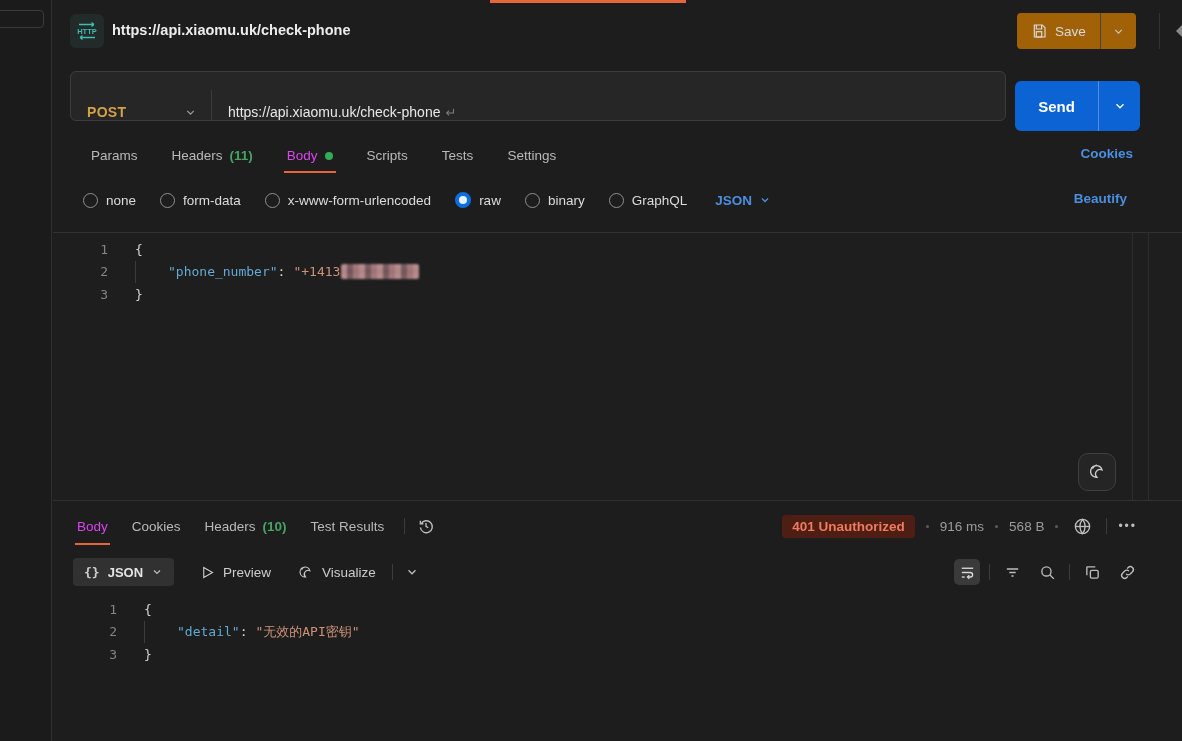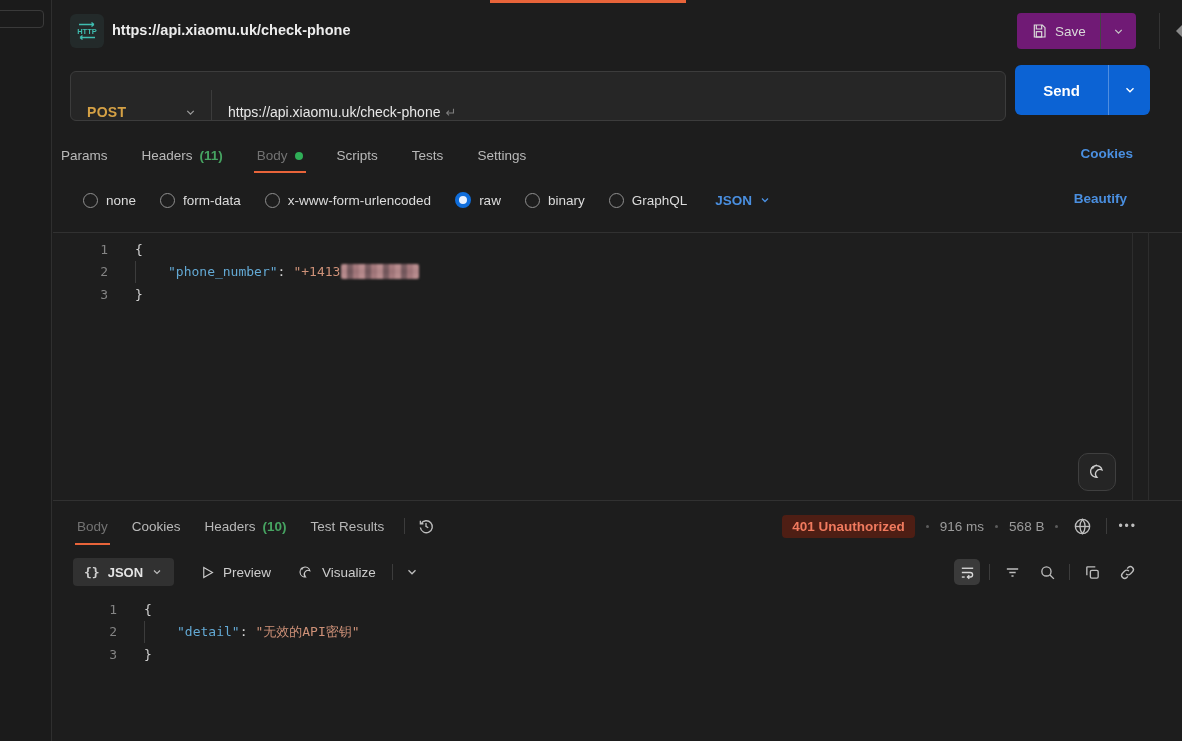--- a/index.html
+++ b/index.html
@@ -29,21 +29,21 @@
   
   .header { position:absolute; left:53px; top:0; width:1129px; height:62px; }
   .http-icon {
     position:absolute; left:17px; top:14px; width:34px; height:34px;
     background:#232a2a; border-radius:6px;
     display:flex; align-items:center; justify-content:center;
   }
   .page-title { position:absolute; left:59px; top:22px; font-size:14.5px; font-weight:bold; color:#ececec; }
   .save-split {
     position:absolute; left:964px; top:13px; height:36px;
-    display:flex; align-items:stretch; background:#701a75; border-radius:4px; overflow:hidden;
+    display:flex; align-items:stretch; background:#a16207; border-radius:4px; overflow:hidden;
   }
   .save-main { display:flex; align-items:center; gap:8px; padding:0 14px; cursor:pointer; }
   .save-main span { font-size:13.5px; color:#d9d9d9; }
   .save-caret { width:36px; display:flex; align-items:center; justify-content:center; border-left:1px solid #454545; cursor:pointer; }
   .header-vdiv { position:absolute; left:1106px; top:13px; width:1px; height:36px; background:#333; }
   .cursor-artifact {
     position:absolute; left:1123px; top:25px; width:6px; height:12px;
     background:#8a8a8a; clip-path:polygon(100% 0, 0 50%, 100% 100%);
   }
 
@@ -53,34 +53,34 @@
     background:#262626; border:1px solid #3c3c3c; border-radius:6px;
     display:flex; align-items:flex-end;
   }
   .method-select { display:flex; align-items:center; width:140px; padding-left:16px; cursor:pointer; }
   .method-label { font-size:14px; font-weight:bold; color:#d5a145; letter-spacing:.3px; }
   .method-select .chev { margin-left:auto; margin-right:14px; }
   .req-vdiv { width:1px; height:30px; background:#3c3c3c; }
   .url-field { flex:1; padding-left:16px; font-size:14px; color:#e8e8e8; cursor:text; white-space:nowrap; }
   .newline-hint { color:#7d7d7d; font-size:13px; margin-left:5px; }
   .send-split {
-    position:absolute; left:1015px; top:65px; width:135px; height:50px;
+    position:absolute; left:1015px; top:81px; width:125px; height:50px;
     background:#0c63d4; border-radius:6px; display:flex; align-items:stretch; overflow:hidden;
   }
   .send-main { flex:1; display:flex; align-items:center; justify-content:center;
     font-size:15px; font-weight:bold; color:#fff; cursor:pointer; }
   .send-caret { width:42px; display:flex; align-items:center; justify-content:center;
     border-left:1px solid rgba(255,255,255,.28); cursor:pointer; }
 
   
-  .req-tabs { position:absolute; left:44px; top:139px; height:33px; display:flex; align-items:flex-start; }
+  .req-tabs { position:absolute; left:74px; top:139px; height:33px; display:flex; align-items:flex-start; }
   .tab { padding:0 17px; font-size:13.5px; color:#b9b9b9; cursor:pointer; position:relative; height:33px;
     display:flex; align-items:center; gap:7px; }
   .tab .count { color:#46a361;font-weight:bold; }
-  .tab.active { color:#737373; }
+  .tab.active { color:#d946ef; }
   .tab.active::after { content:""; position:absolute; left:14px; right:14px; bottom:-1px; height:2px; background:#e8643a; }
   .green-dot { width:8px; height:8px; border-radius:50%; background:#2fae57; }
   .cookies-link { position:absolute; right:49px; top:146px; font-size:13.5px; font-weight:bold; color:#4a8fe0; cursor:pointer; }
 
   
   .mode-row { position:absolute; left:83px; top:188px; height:24px; display:flex; align-items:center; gap:24px; }
   .radio { display:flex; align-items:center; gap:8px; cursor:pointer; }
   .rb { width:15px; height:15px; border-radius:50%; border:1.5px solid #8f8f8f; background:transparent; }
   .radio.selected .rb { border:4.5px solid #0f6ddb; background:#e8f1ff; width:16px; height:16px; }
   .radio span.lbl { font-size:13.5px; color:#dcdcdc; }

